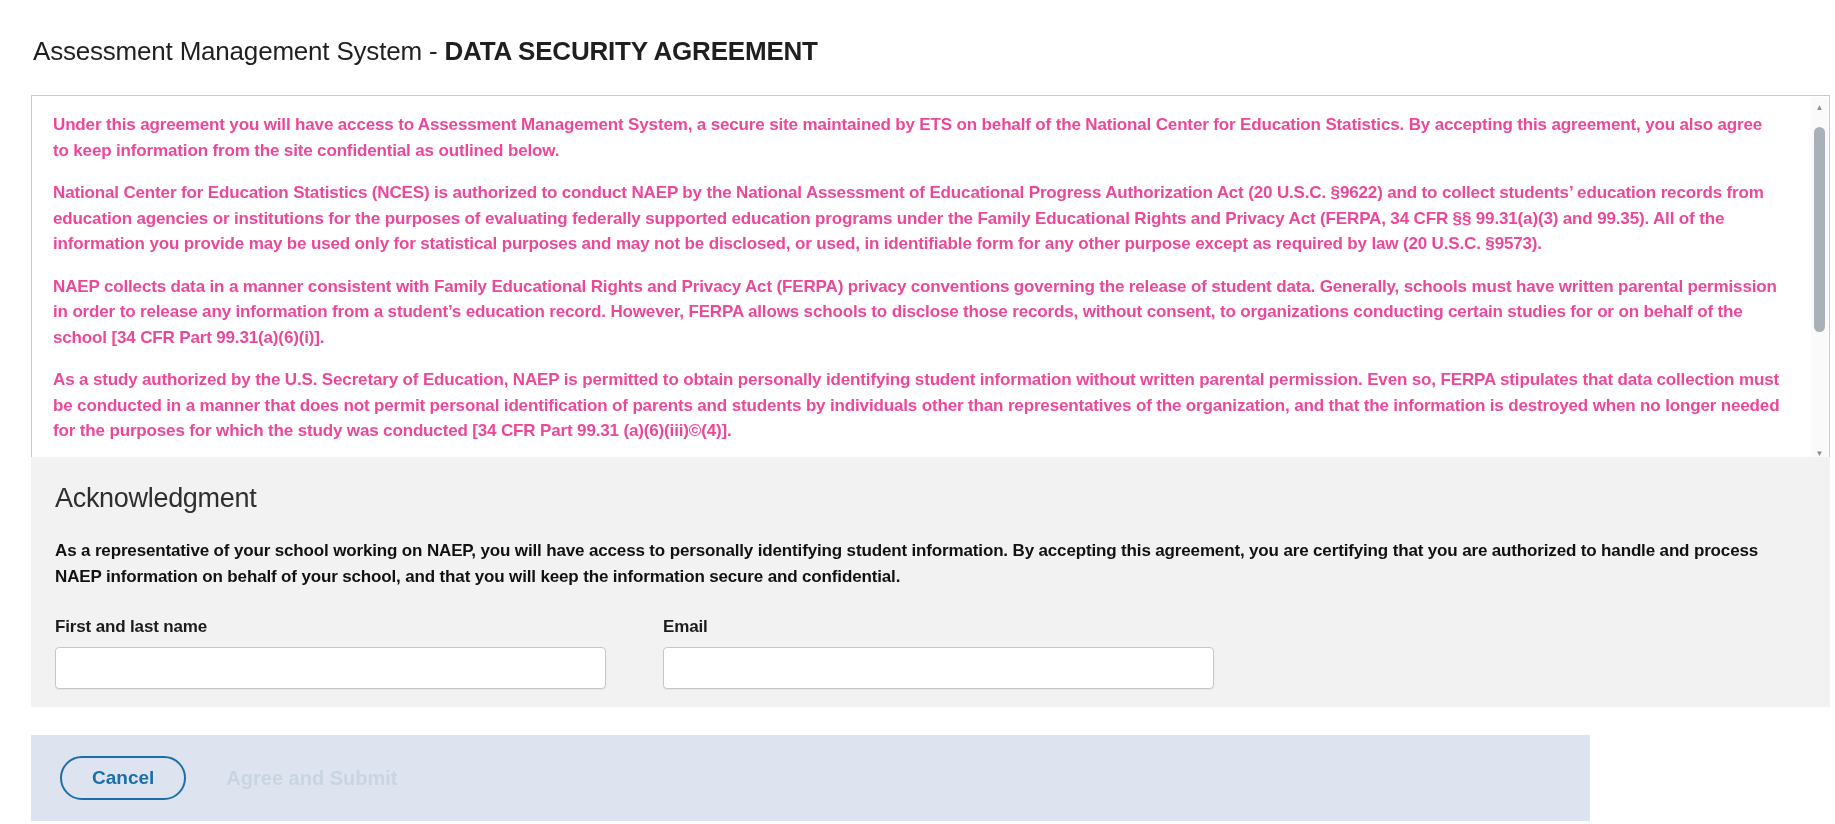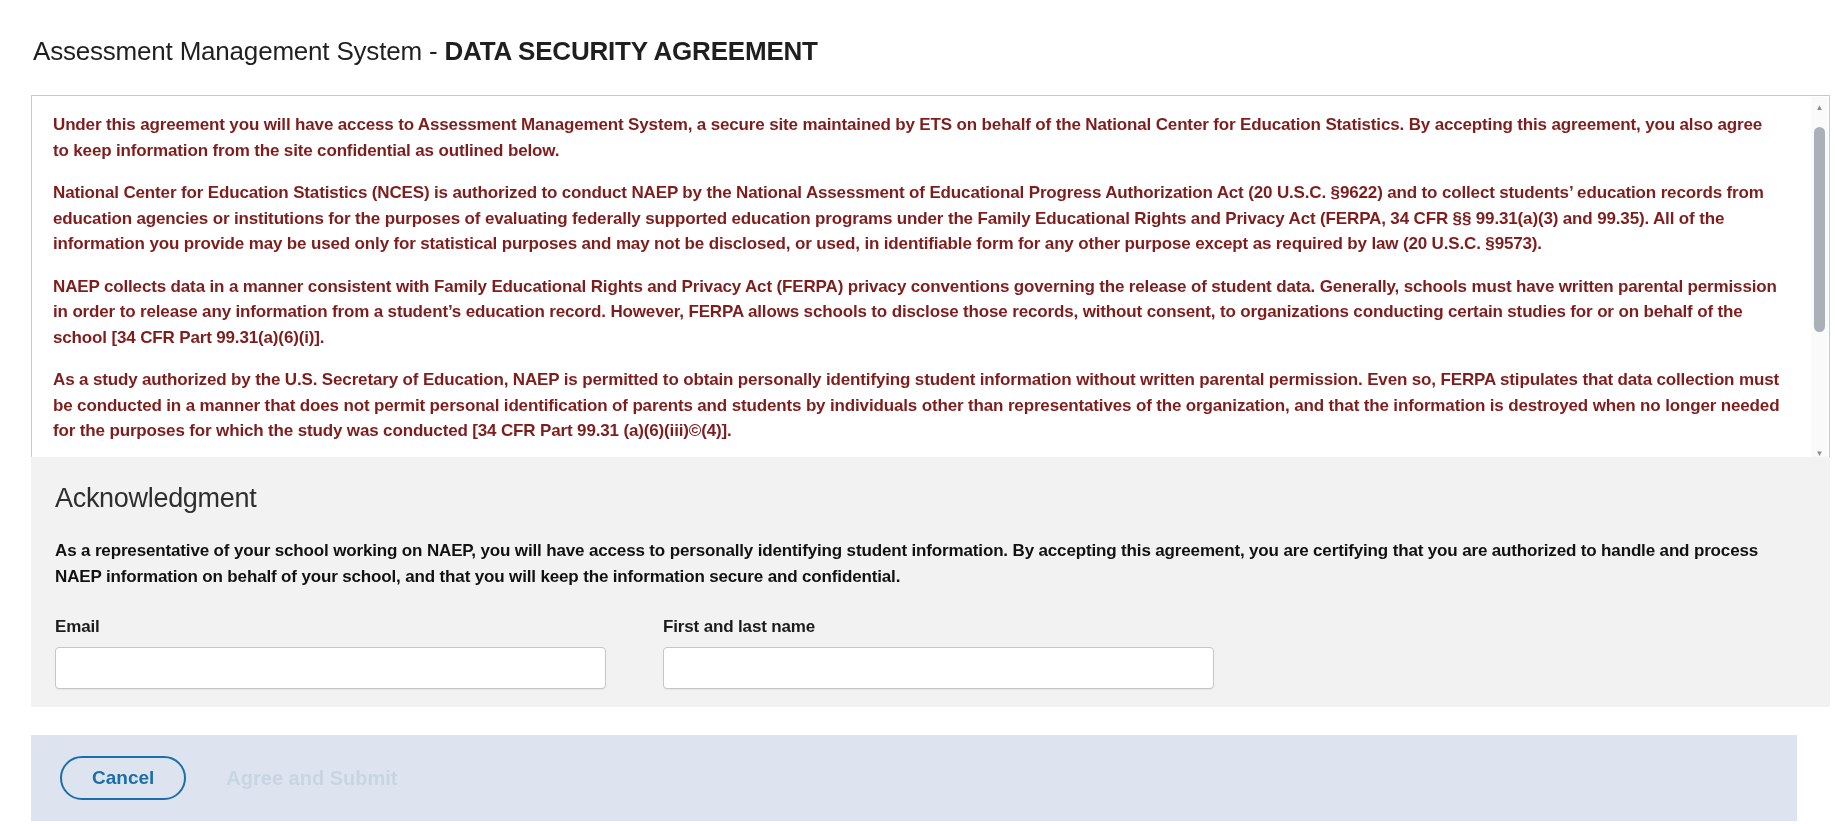--- a/index.html
+++ b/index.html
@@ -27,21 +27,21 @@
     background: #ffffff;
   }
   .agreement-content {
     position: absolute; left: 0; top: 0; right: 19px; bottom: 0;
     padding: 16px 28px 10px 21px;
     overflow: hidden;
   }
   .agreement-content p {
     margin: 0 0 17px 0;
     font-size: 17px; font-weight: 700;
-    line-height: 25.5px; color: #7f1d1d;
+    line-height: 25.5px; color: #ec4899;
     letter-spacing: -0.15px;
   }
   
   .scrollbar {
     position: absolute; top: 1px; right: 1px; bottom: 1px;
     width: 17px; background: #fafafa;
   }
   .scroll-arrow {
     position: absolute; left: 0; width: 17px; height: 16px;
     display: flex; align-items: center; justify-content: center;
@@ -84,21 +84,21 @@
     background: #ffffff;
     font-family: "Liberation Sans", sans-serif;
     font-size: 17px; padding: 0 12px; color: #1a1a1a;
     box-shadow: 0 1px 1px rgba(0,0,0,0.05);
     outline: none;
   }
 
   
   .footer-bar {
     position: absolute; left: 31px; top: 735px;
-    width: 1766px; height: 86px;
+    width: 1559px; height: 86px;
     background: #dde4ef;
     display: flex; align-items: center;
     padding-left: 29px;
   }
   .cancel-button {
     border: 2px solid #1b6ea9; border-radius: 24px;
     background: transparent;
     color: #1b6ea9;
     font-family: "Liberation Sans", sans-serif;
     font-size: 19px; font-weight: 600;
@@ -131,25 +131,25 @@
     <div class="scroll-thumb"></div>
     <div class="scroll-arrow down">▼</div>
   </div>
 </div>
 
 <div class="ack-panel">
   <h2 class="ack-heading">Acknowledgment</h2>
   <p class="ack-body">As a representative of your school working on NAEP, you will have access to personally identifying student information. By accepting this agreement, you are certifying that you are authorized to handle and process NAEP information on behalf of your school, and that you will keep the information secure and confidential.</p>
   <div class="fields-row">
     <div class="field">
-      <label class="field-label">Email</label>
+      <label class="field-label">First and last name</label>
       <input class="text-input" type="text" value="" style="">
     </div>
     <div class="field">
-      <label class="field-label">First and last name</label>
+      <label class="field-label">Email</label>
       <input class="text-input" type="text" value="" style="">
     </div>
   </div>
 </div>
 
 <div class="footer-bar">
   <button class="cancel-button">Cancel</button>
   <button class="submit-button" disabled="">Agree and Submit</button>
 </div>
 

